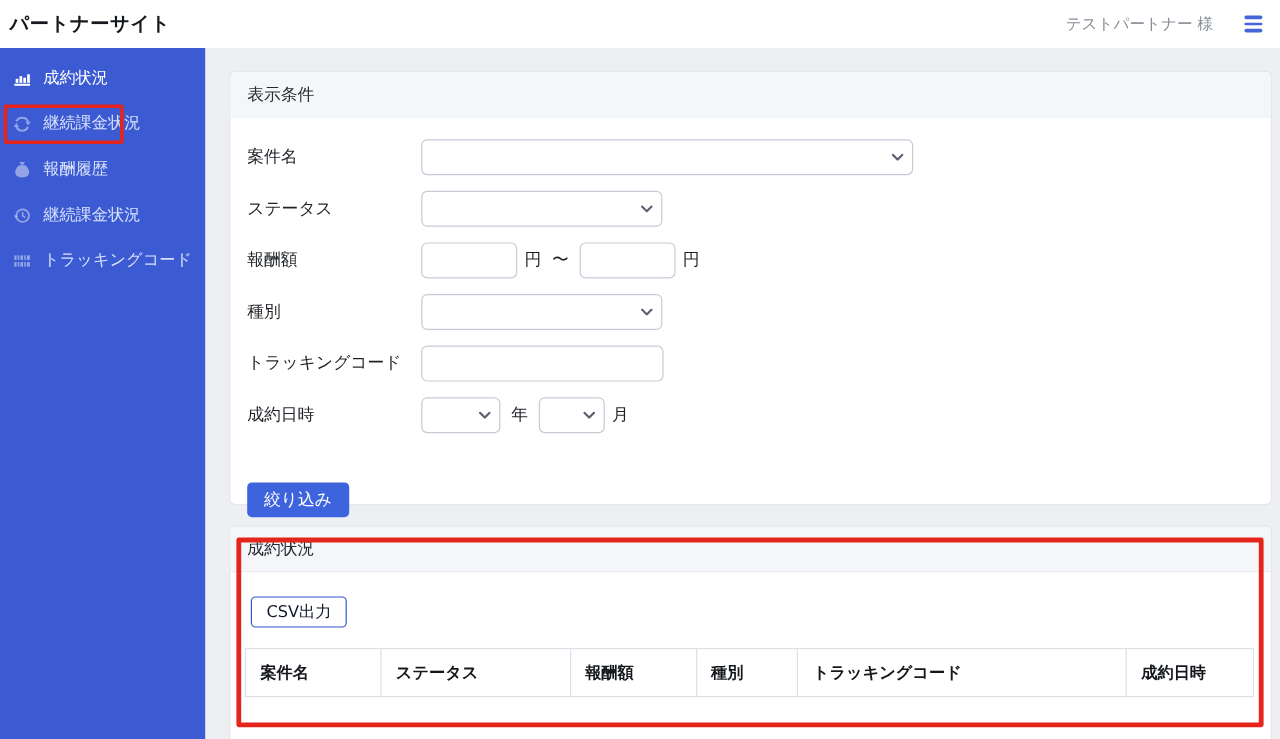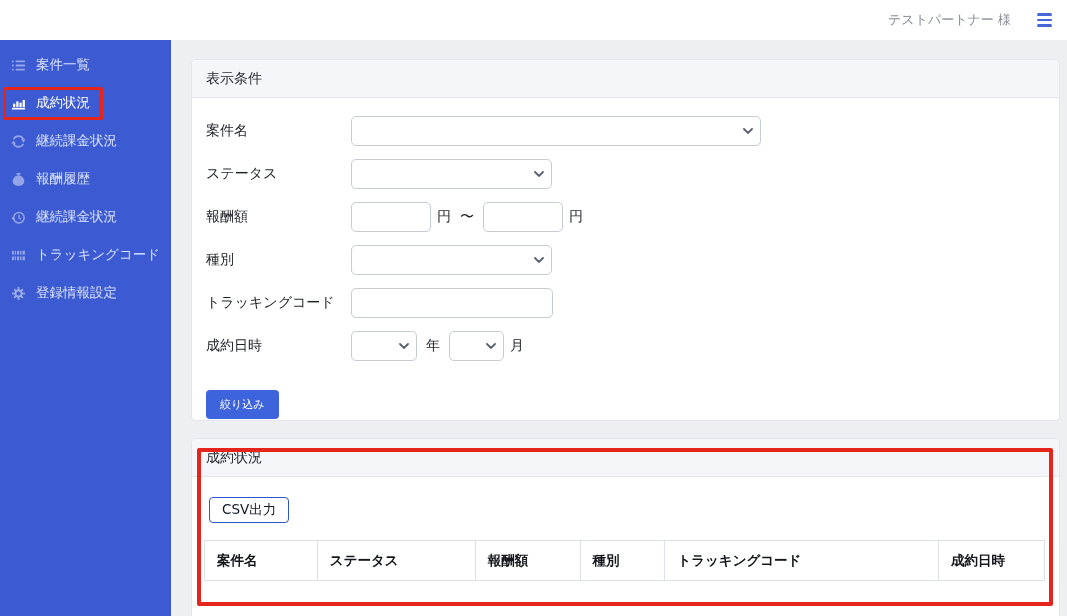--- a/index.html
+++ b/index.html
@@ -59,22 +59,22 @@
     width:100%; height:30px; border:1px solid #c6cbd6; border-radius:5px;
     background:#fff; padding:0 24px 0 8px; font:inherit; color:#333;
   }
   .sel .chev{ position:absolute; right:8px; top:50%; transform:translateY(-50%); pointer-events:none; display:flex;}
   .tin{ height:30px; border:1px solid #c6cbd6; border-radius:5px; background:#fff; padding:0 8px; font:inherit; color:#333;}
   .w410{ width:410px; } .w201{ width:201px; } .w202{ width:202px; }
   .w80{ width:80px; } .w66{ width:66px; } .w55{ width:55px; }
   .unit{ font-size:14px; color:#1e2126; }
   .u-after{ margin-left:6px; } .u-mid{ margin:0 9px; }
   .btn-primary{
-    margin-top:16px; height:29px; padding:0 14px; border:none; border-radius:4px;
-    background:#3d63dd; color:#fff; font:inherit; font-size:11px; cursor:pointer;
+    margin-top:28px; height:29px; padding:0 14px; border:none; border-radius:4px;
+    background:#3d63dd; color:#fff; font:inherit; font-size:14px; cursor:pointer;
   }
   
   .btn-outline{
     margin-left:5px; height:26px; padding:0 12px; border:1px solid #3056cf; border-radius:4px;
     background:#fff; color:#0f172a; font:inherit; font-size:13.5px; cursor:pointer;
   }
   table.results{ border-collapse:collapse; width:841px; margin-top:17px; background:#fff;}
   table.results th{
     border:1px solid #dde1e7; height:40px; padding:0 8px 0 12px;
     font-size:13.5px; font-weight:bold; text-align:left; color:#14171c; vertical-align:middle;
@@ -82,42 +82,30 @@
   }
   
   .annot{ position:absolute; pointer-events:none; z-index:99; border-radius:2px;}
   #annot-sidebar{ left:3px; top:87px; width:100px; height:33px; border:3px solid #e5251b; }
   #annot-results{ left:197px; top:448px; width:856px; height:158px; border:4px solid #e5251b; }
 </style>
 </head>
 <body>
 
 <header class="top-header">
+  <div class="app-title">パートナーサイト</div>
   <div class="header-right">
     <span class="user-name">テストパートナー 様</span>
     <button class="burger">
       <span><i></i><i></i><i></i></span>
     </button>
   </div>
 </header>
 
 <nav class="sidebar">
-  <a class="side-item">
-    <span class="sicon">
-      <svg viewBox="0 0 16 16" fill="currentColor">
-          <rect x="1" y="2.6" width="2" height="2" rx=".5"></rect>
-          <rect x="5" y="2.6" width="10" height="2" rx=".5"></rect>
-          <rect x="1" y="7" width="2" height="2" rx=".5"></rect>
-          <rect x="5" y="7" width="10" height="2" rx=".5"></rect>
-          <rect x="1" y="11.4" width="2" height="2" rx=".5"></rect>
-          <rect x="5" y="11.4" width="10" height="2" rx=".5"></rect>
-        </svg>
-    </span>
-    <span class="slabel">案件一覧</span>
-  </a>
   <a class="side-item active">
     <span class="sicon">
       <svg viewBox="0 0 16 16" fill="currentColor">
           <rect x="1" y="12.6" width="14" height="1.8"></rect>
           <rect x="2.2" y="8.2" width="2.4" height="3.6"></rect>
           <rect x="5.6" y="5.8" width="2.4" height="6"></rect>
           <rect x="9" y="7.2" width="2.4" height="4.6"></rect>
           <rect x="12.4" y="4.2" width="2.4" height="7.6"></rect>
         </svg>
     </span>
@@ -162,40 +150,20 @@
           <rect x="9.8" y="3" width="1.4" height="4"></rect>
           <rect x="12.2" y="3" width="2.6" height="4"></rect>
           <rect x="1" y="9" width="2" height="4"></rect>
           <rect x="4" y="9" width="1.4" height="4"></rect>
           <rect x="6.4" y="9" width="2.4" height="4"></rect>
           <rect x="9.8" y="9" width="1.4" height="4"></rect>
           <rect x="12.2" y="9" width="2.6" height="4"></rect>
         </svg>
     </span>
     <span class="slabel">トラッキングコード</span>
-  </a>
-  <a class="side-item">
-    <span class="sicon">
-      <svg viewBox="0 0 16 16" fill="currentColor">
-          <g>
-            <rect x="7" y="1" width="2" height="3.4"></rect>
-            <rect x="7" y="11.6" width="2" height="3.4"></rect>
-            <rect x="1" y="7" width="3.4" height="2"></rect>
-            <rect x="11.6" y="7" width="3.4" height="2"></rect>
-          </g>
-          <g transform="rotate(45 8 8)">
-            <rect x="7" y="1.4" width="2" height="3"></rect>
-            <rect x="7" y="11.6" width="2" height="3"></rect>
-            <rect x="1.4" y="7" width="3" height="2"></rect>
-            <rect x="11.6" y="7" width="3" height="2"></rect>
-          </g>
-          <circle cx="8" cy="8" r="3.2" fill="none" stroke="currentColor" stroke-width="2"></circle>
-        </svg>
-    </span>
-    <span class="slabel">登録情報設定</span>
   </a>
 </nav>
 
 <main class="content">
 
   <section class="card" id="filter-card">
     <div class="card-head">
       <span>表示条件</span>
     </div>
     <div class="card-body">

